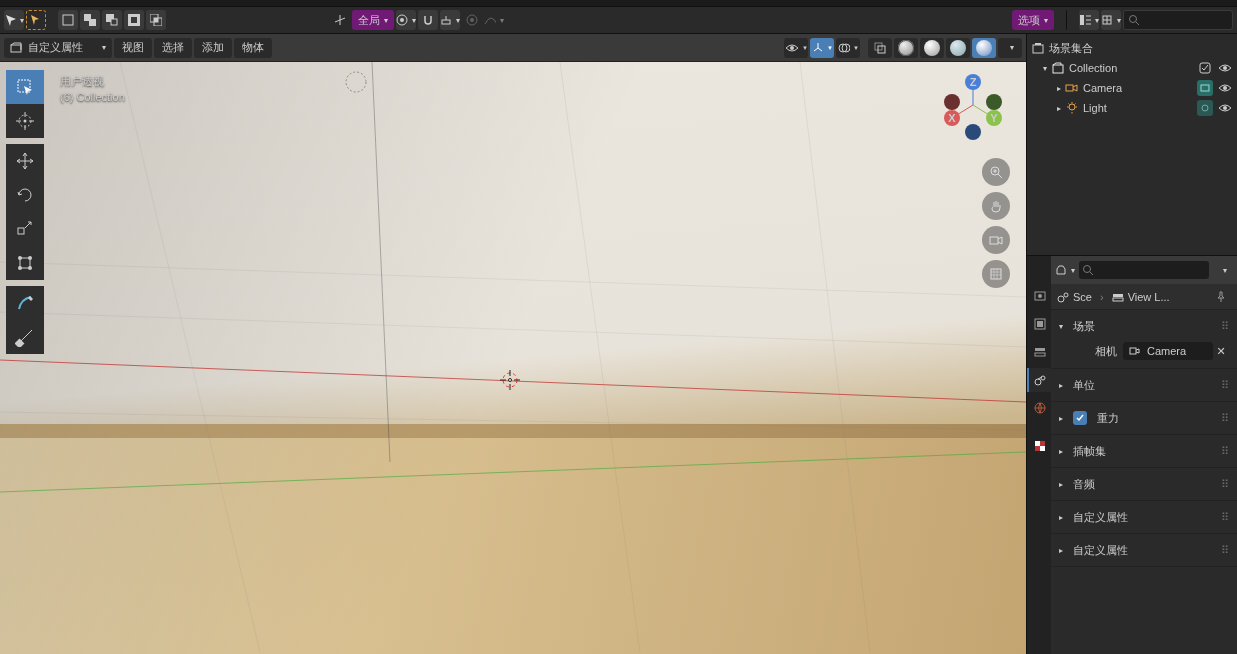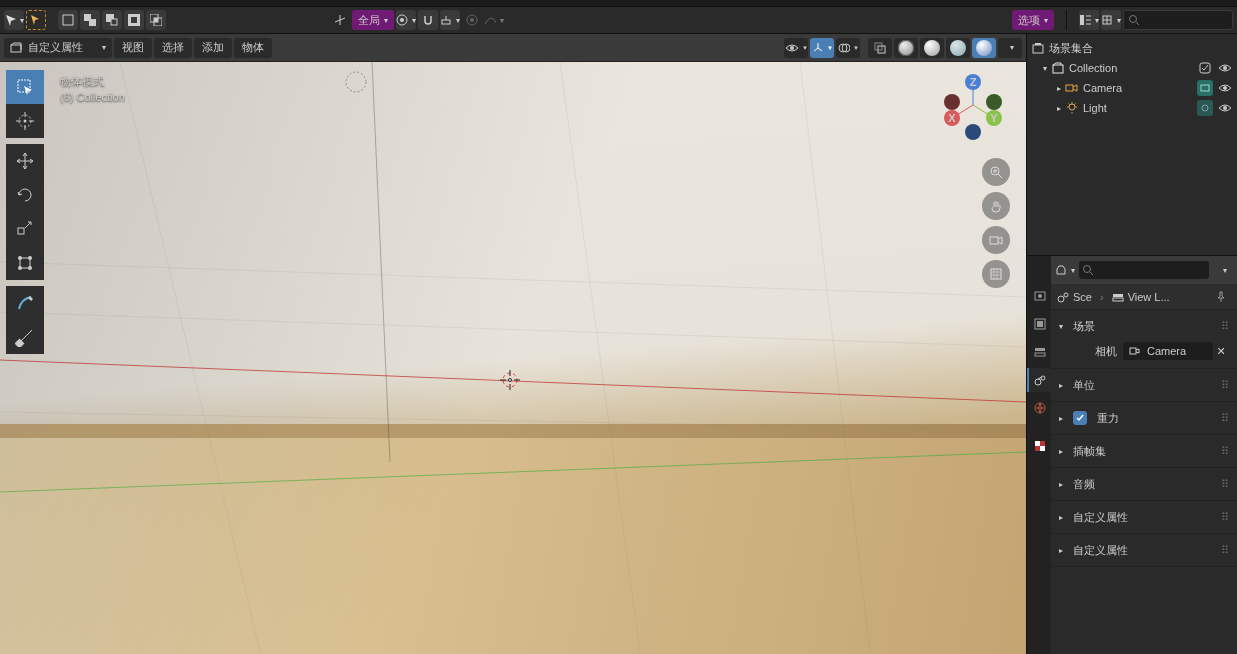--- a/index.html
+++ b/index.html
@@ -302,21 +302,21 @@
     </svg>
     <div id="cursor3d">
       <svg width="24" height="24">
           <circle cx="12" cy="12" r="7" fill="none" stroke="#d33" stroke-dasharray="3 3"></circle>
           <path d="M12 2 v6 M12 16 v6 M2 12 h6 M16 12 h6" stroke="#222"></path>
           <circle cx="12" cy="12" r="1.5" fill="#fff" stroke="#222"></circle>
         </svg>
     </div>
 
     <div id="vp-info">
-      <div>物体模式</div>
+      <div>用户透视</div>
       <div>(6) Collection</div>
     </div>
 
     <div id="ltool">
       <div class="ltb sel">
           <svg width="20" height="20">
             <rect x="3" y="3" width="12" height="12" fill="none" stroke="#fff" stroke-dasharray="2 1"></rect>
             <path d="M9 9 L17 13 L13 14 L12 18 Z" fill="#fff"></path>
           </svg>
         </div>

